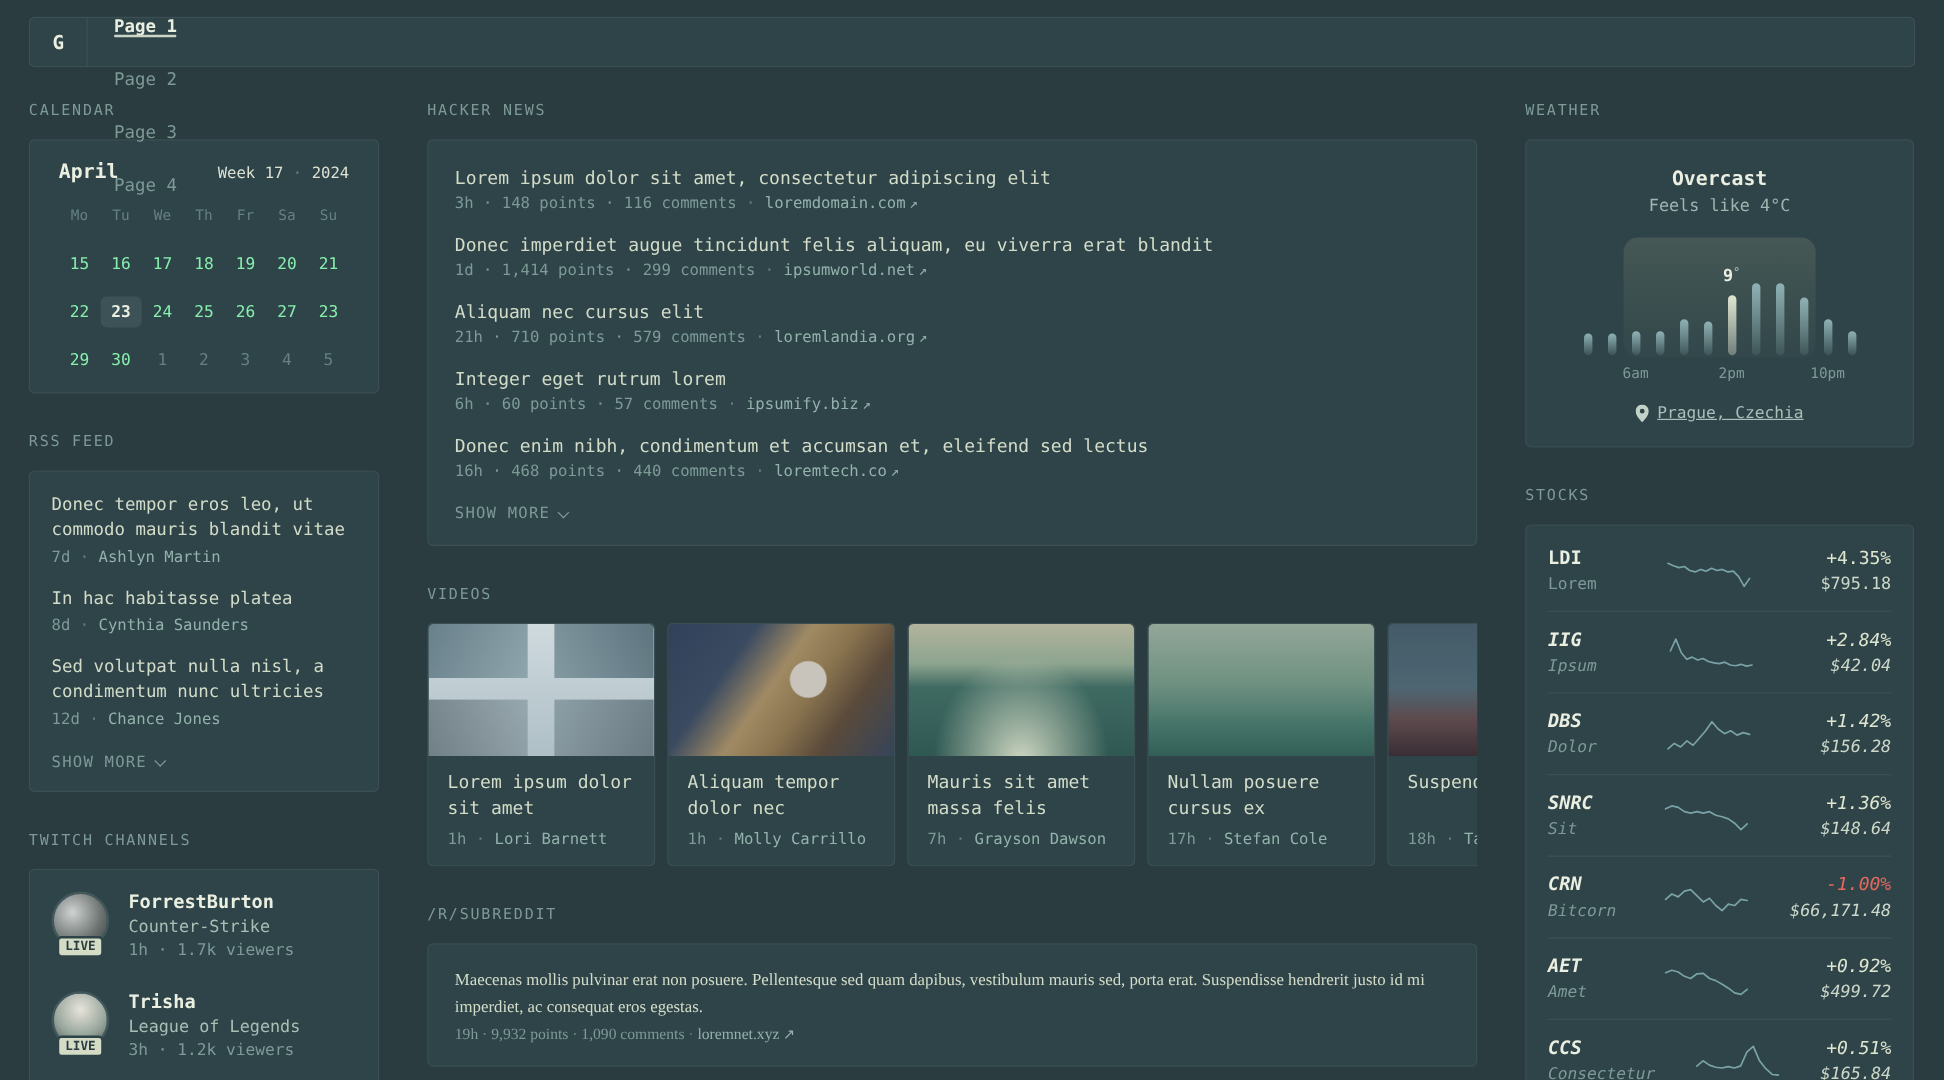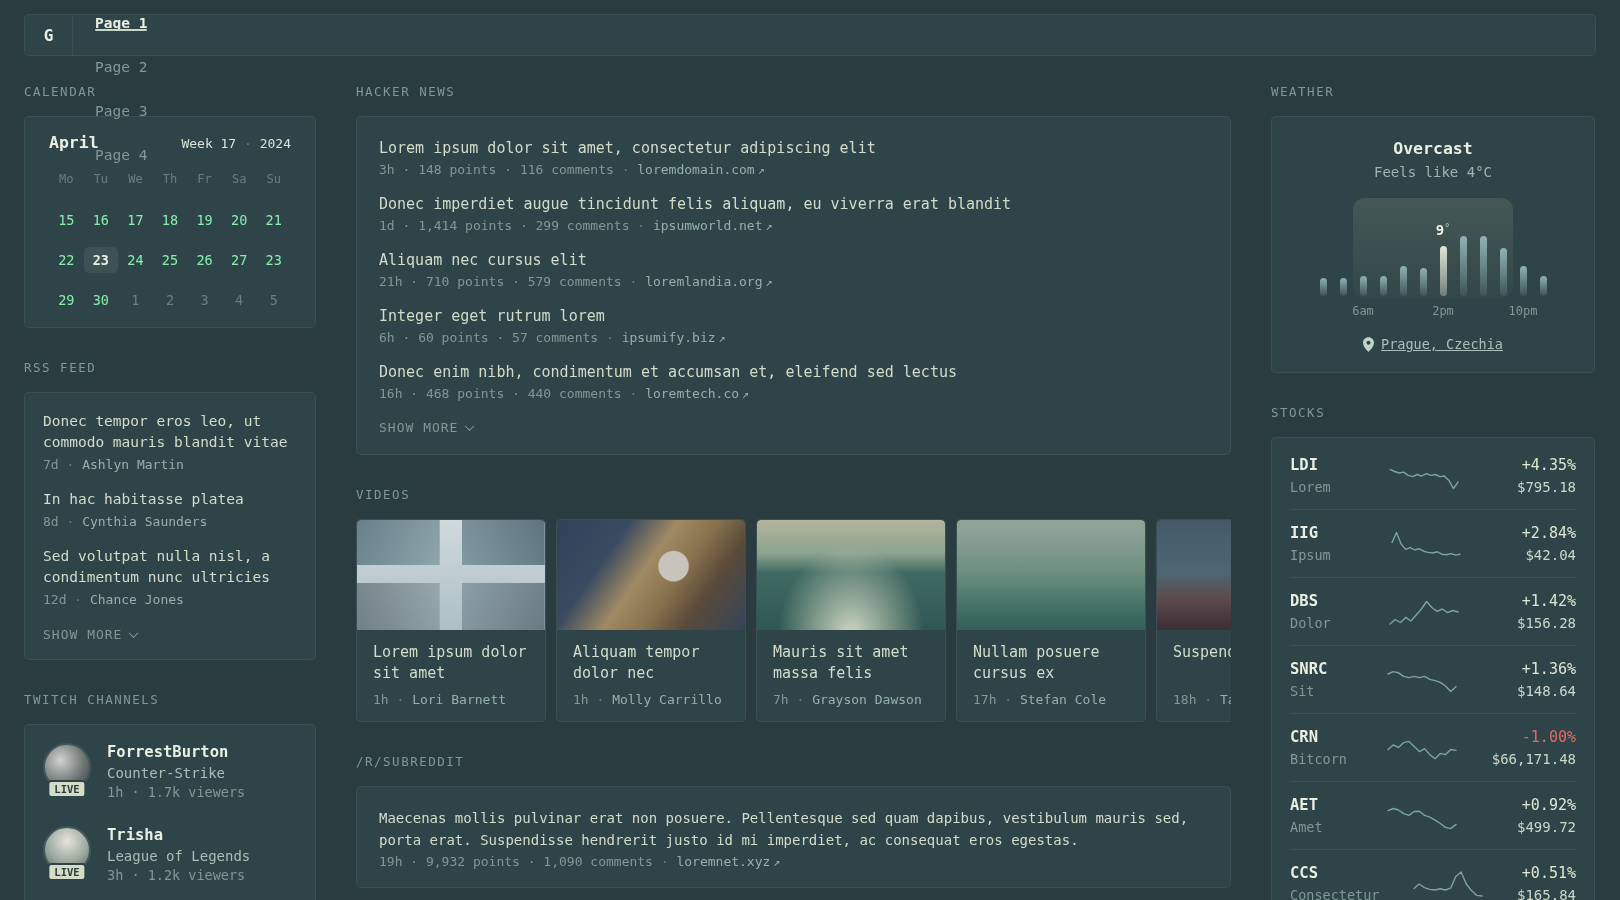--- a/index.html
+++ b/index.html
@@ -101,21 +101,21 @@
   }
   .tw-name{font-size:15.5px;font-weight:bold;color:var(--text-bright);cursor:pointer;}
   .tw-game{font-size:14px;color:var(--game);margin-top:4px;}
   .tw-meta{font-size:13.5px;color:var(--text-muted);margin-top:3px;}
   
   .hn{padding:20px 22px 18px;}
   .hn-item{margin-bottom:16px;}
   .hn-item .title{font-size:15px;line-height:22px;color:var(--text-title);cursor:pointer;}
   .hn-meta{font-size:13px;color:var(--text-muted);margin-top:3px;}
   .hn-meta .domain{color:var(--accent);cursor:pointer;}
-  .reddit{padding:20px 22px 18px;}
+  .reddit{padding:20px 22px 18px;font-family:Liberation Serif, serif;}
   .reddit-post .title{font-size:14px;line-height:22px;color:var(--text-title);cursor:pointer;}
   
   .video-row{display:flex;gap:10px;overflow:hidden;}
   .video-card{flex:0 0 190px;width:190px;background:var(--card);
     border:1px solid var(--card-border);border-radius:5px;overflow:hidden;}
   .thumb{height:110px;border-radius:4px 4px 0 0;cursor:pointer;}
   .thumb-1{background:
     linear-gradient(115deg,#68808a,#8fa5ad) 0 0/44% 41% no-repeat,
     linear-gradient(245deg,#5e747e,#8299a2) 100% 0/44% 41% no-repeat,
     linear-gradient(65deg,#717f86,#97a8ae) 0 100%/44% 43% no-repeat,
@@ -144,21 +144,21 @@
     background:linear-gradient(180deg,rgba(214,220,160,0.13),rgba(214,220,160,0.02));}
   .wbar{width:7px;border-radius:4px;background:linear-gradient(180deg,#8fb2b5,rgba(143,178,181,0.12));}
   .wbar.current{background:linear-gradient(180deg,#e0e6d1,rgba(224,230,209,0.35));}
   .wtemp{position:absolute;transform:translateX(-50%);font-size:14px;font-weight:bold;color:var(--text-bright);z-index:2;}
   .wdeg{font-size:10px;color:#9db6b0;position:relative;top:-4px;}
   .wtime{position:absolute;top:calc(100% + 8px);transform:translateX(-50%);font-size:12px;color:var(--text-muted);}
   .w-loc{margin-top:40px;font-size:13.5px;color:#a9bfb9;display:flex;align-items:center;justify-content:center;gap:7px;text-decoration:underline;}
   
   .stocks{padding:4px 18px;}
   .stock-row{display:flex;align-items:center;padding:14px 0;}
-  .stock-row + .stock-row{border-top:1px solid rgba(210,230,220,0.08);}
+  .stock-row + .stock-row{border-top:1px solid rgba(210,230,220,0.08);font-style:italic;}
   .stock-left{flex:1 1 auto;min-width:96px;}
   .stock-sym{font-size:15.5px;font-weight:bold;color:var(--text-bright);cursor:pointer;}
   .stock-name{font-size:13.5px;color:var(--text-muted);margin-top:5px;}
   .stock-spark{flex:0 0 72px;height:34px;}
   .stock-right{flex:1 1 auto;text-align:right;}
   .stock-change{font-size:15px;color:var(--positive);}
   .stock-change.neg{color:var(--negative);}
   .stock-price{font-size:14px;color:#cdd8c9;margin-top:5px;}
 </style>
 </head>

